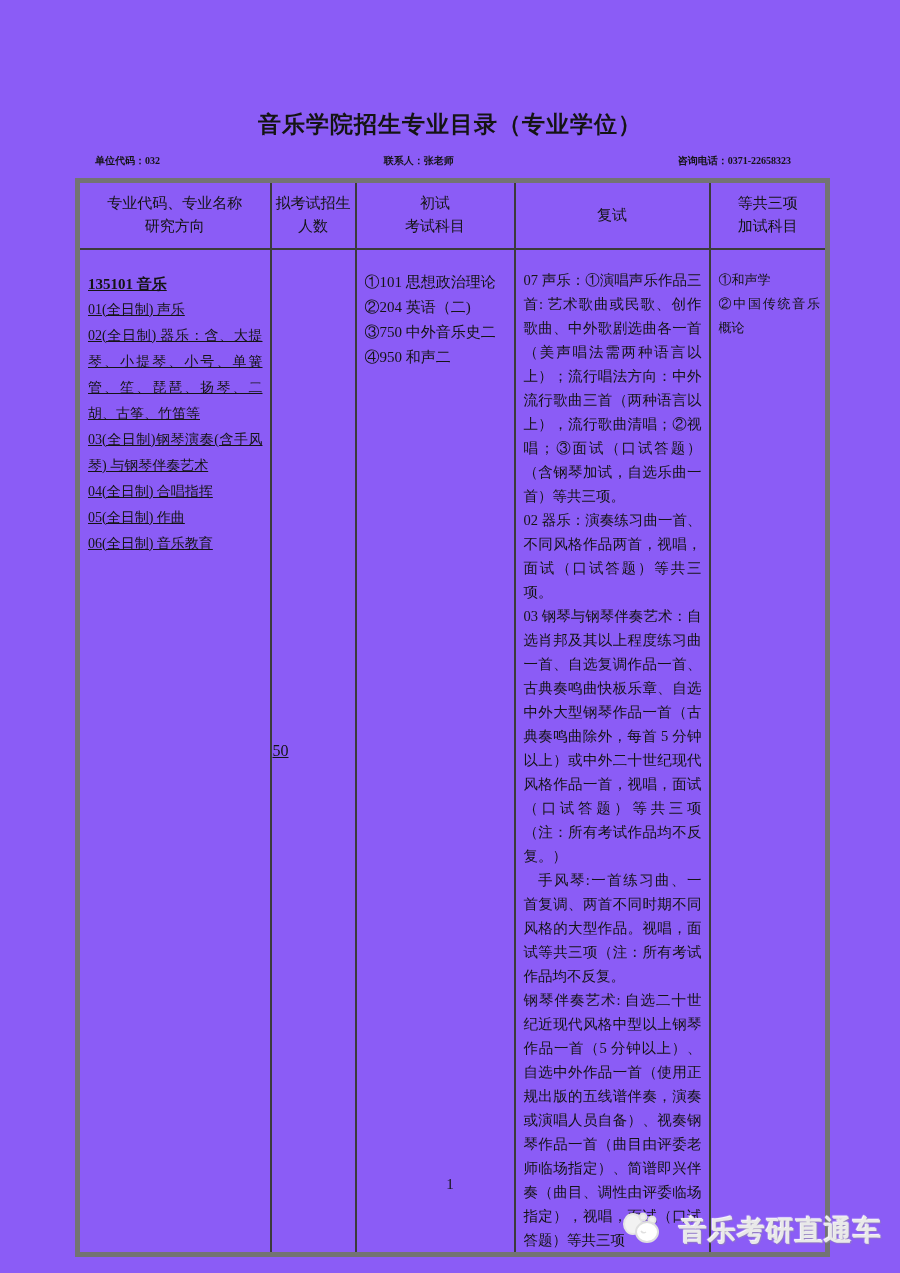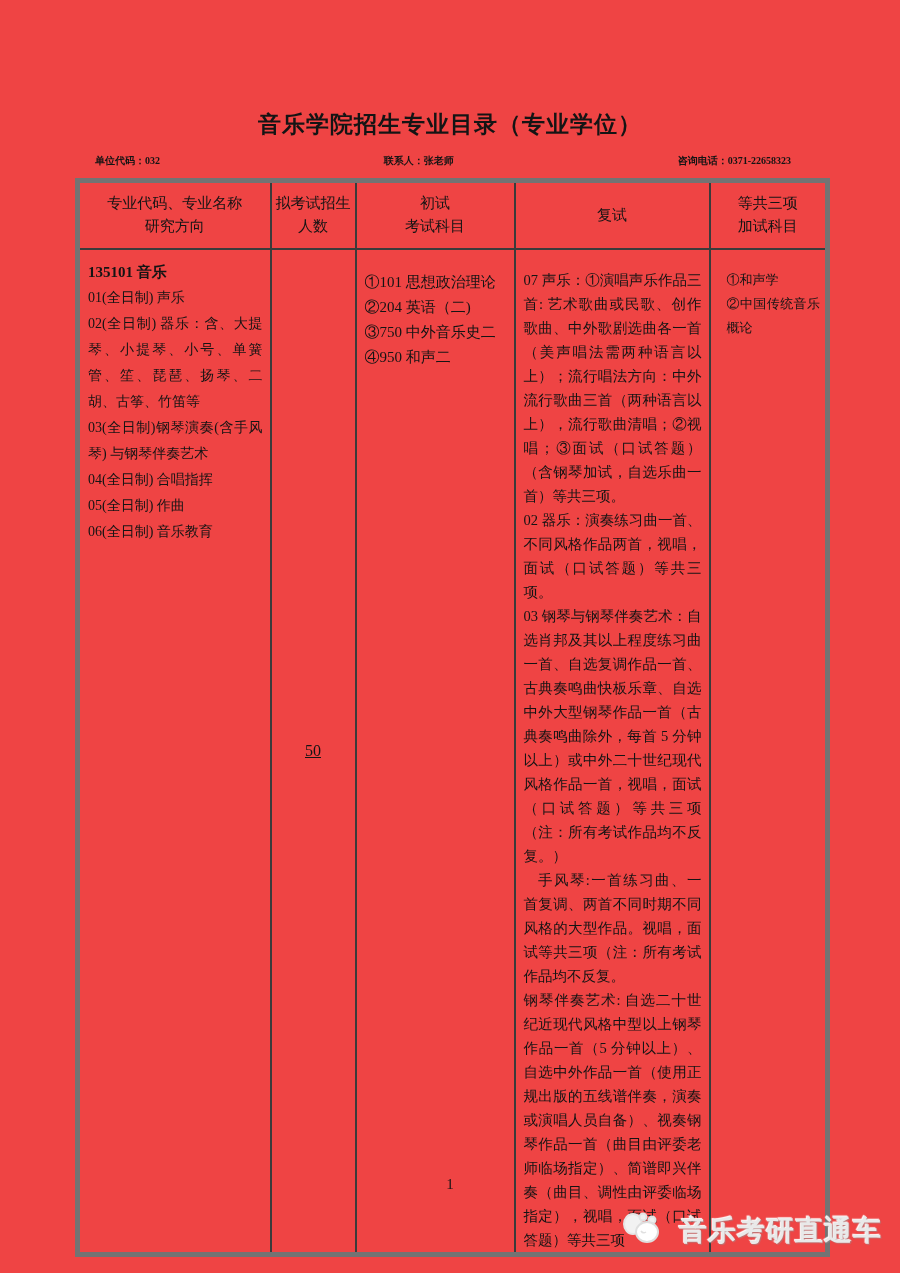--- a/index.html
+++ b/index.html
@@ -1,20 +1,20 @@
 <!DOCTYPE html>
 <html><head>
 <meta charset="utf-8">
 <style>
   html,body { margin:0; padding:0; background:#ffffff; }
   .page {
     position: relative;
     width: 900px;
     height: 1273px;
-    background: #ef4444;
+    background: #8b5cf6;
     overflow: hidden;
     font-family: "Liberation Serif", "DejaVu Serif", serif;
     color: #141414;
   }
   .title {
     position: absolute;
     top: 109px;
     left: 0;
     width: 100%;
     text-align: center;
@@ -54,27 +54,28 @@
     line-height: 23px;
     text-align: center;
     vertical-align: middle;
     padding: 2px 3px;
   }
   .doc-table tbody tr { height: 904px; }
   .doc-table tbody td { vertical-align: top; }
   td.col-program {
     font-size: 14px;
     line-height: 26px;
-    padding: 9px 7px 0 8px;
+    padding: 21px 7px 0 8px;
     text-align: justify;
     text-justify: inter-character;
+    text-decoration: underline;
   }
   .program-code { font-weight: bold; font-size: 15px; }
   td.col-enroll {
-    text-align: center;
+    text-align: left;
     vertical-align: middle !important;
     font-size: 16px;
     text-decoration: underline;
   }
   td.col-initial {
     font-size: 15px;
     line-height: 25px;
     padding: 20px 16px 0 8px;
   }
   td.col-retest {
@@ -82,21 +83,21 @@
     line-height: 24px;
     padding: 18px 7px 0 8px;
     text-align: justify;
     text-justify: inter-character;
   }
   td.col-retest p { margin: 0; }
   td.col-retest p.indent { text-indent: 1em; }
   td.col-equiv {
     font-size: 13px;
     line-height: 24px;
-    padding: 18px 5px 0 16px;
+    padding: 18px 5px 0 8px;
     text-align: justify;
     text-justify: inter-character;
   }
   .page-num {
     position: absolute;
     top: 1176px;
     left: 0;
     width: 100%;
     text-align: center;
     font-size: 15px;

